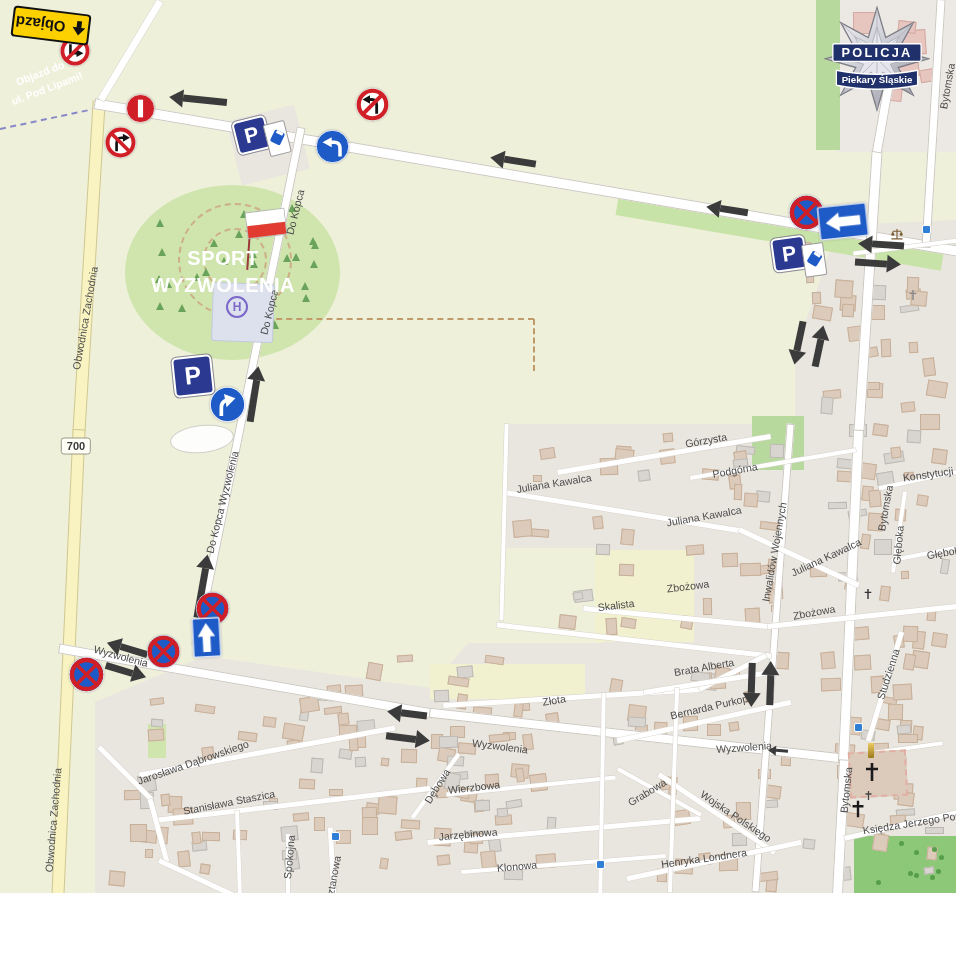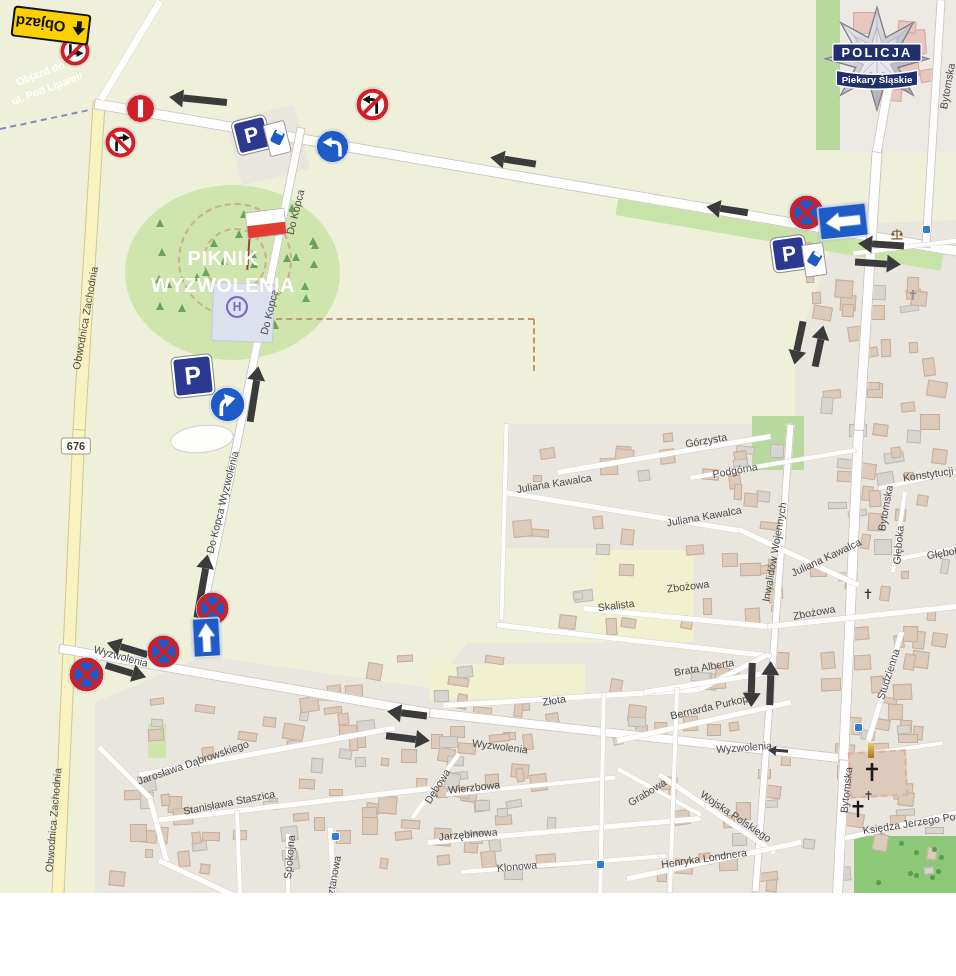--- a/index.html
+++ b/index.html
@@ -662,25 +662,25 @@
         <div class="shaft" style="height: 7px;"></div>
         <div class="head" style="border-top: 9px solid transparent; border-bottom: 9px solid transparent; border-left: 14px solid rgb(59, 59, 59);"></div>
       </div>
       <div class="flow-arrow" style="left: 768px; top: 743px; width: 20px; transform: rotate(184deg); z-index: 44;">
         <div class="shaft" style="height: 3px;"></div>
         <div class="head" style="border-top: 5px solid transparent; border-bottom: 5px solid transparent; border-left: 8px solid rgb(59, 59, 59);"></div>
       </div>
     </div>
 
   <div class="kopiec-label" style="left:223px;top:272px;z-index:40;">
-    <div>PIKNIK</div>
+    <div>SPORT</div>
     <div>WYZWOLENIA</div>
   </div>
 
-  <div class="badge-911" style="left:76px;top:446px;z-index:35;">676</div>
+  <div class="badge-911" style="left:76px;top:446px;z-index:35;">700</div>
 
   <div class="police" style="z-index:60;">
     <svg viewBox="-60 -62 120 124">
       <defs>
         <linearGradient id="silv" x1="0" y1="0" x2="1" y2="1">
           <stop offset="0" stop-color="#fafafc"></stop>
             <stop offset="0.5" stop-color="#c9c9d2"></stop>
             <stop offset="1" stop-color="#94949e"></stop>
         </linearGradient>
       </defs>

